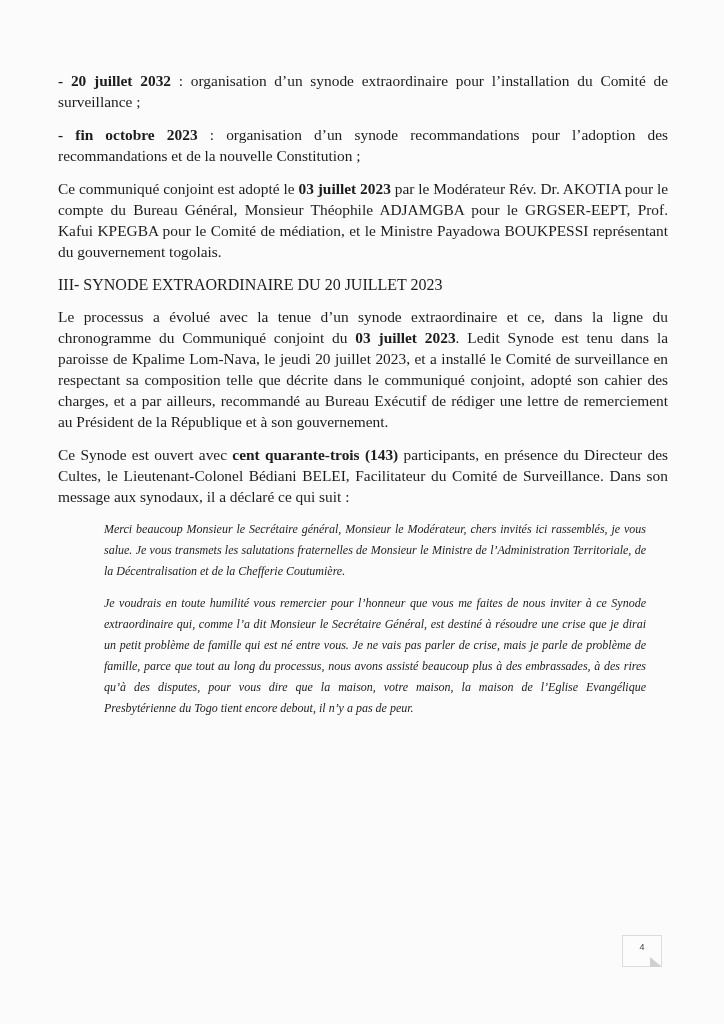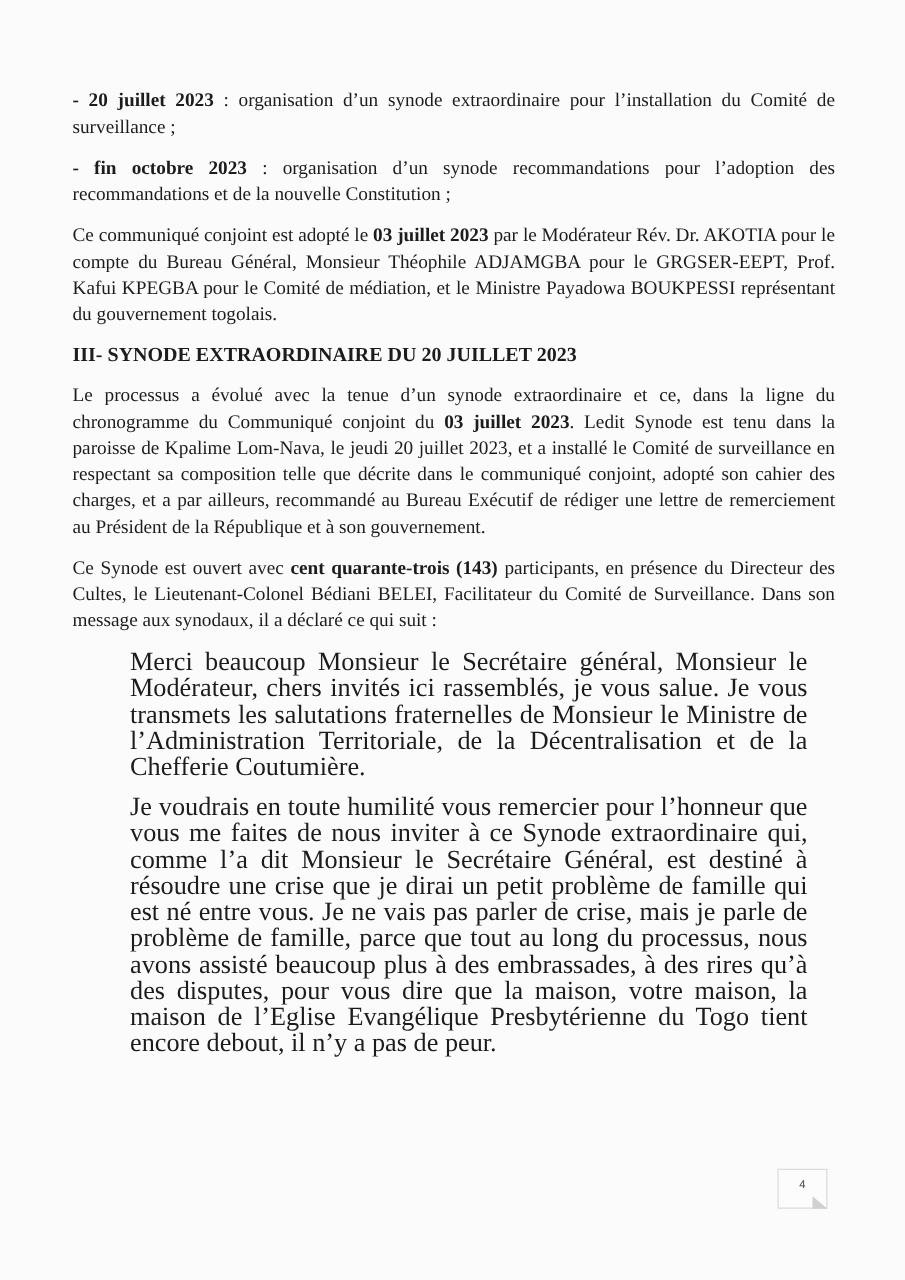--- a/index.html
+++ b/index.html
@@ -2,36 +2,36 @@
 <html><head>
 <meta charset="utf-8">
 <style>
   html, body { margin:0; padding:0; }
   body { width:724px; height:1024px; background:#fafafa; overflow:hidden; position:relative;
          font-family:"Liberation Serif", "DejaVu Serif", serif; color:#1c1c1c; }
   .page { position:absolute; left:0; top:0; width:724px; height:1024px; background:#fbfbfb; }
   .content { position:absolute; left:58px; top:70px; width:610px; font-size:15.4px; line-height:21px; text-align:justify; }
   p { margin:0 0 12px 0; }
   .b { font-weight:bold; }
-  h2 { font-size:16px; font-weight:bold; margin:0 0 11px 0; line-height:21px; }
-  .quote { margin-left:46px; margin-right:22px; font-size:21px; line-height:21px; }
+  h2 { font-size:16px; font-weight:normal; margin:0 0 11px 0; line-height:21px; }
+  .quote { margin-left:46px; margin-right:22px; font-style:italic; font-size:12px; line-height:21px; }
   .quote p { margin-bottom:11px; }
   .pagenum { position:absolute; left:622px; top:935px; width:38px; height:30px; border:1px solid #dcdcdc;
              background:#fcfcfc; font-family:"Liberation Sans", sans-serif; font-size:9px; text-align:center;
              line-height:22px; color:#444; }
   .pagenum .curl { position:absolute; right:-1px; bottom:-1px; width:0; height:0;
              border-left:12px solid #d0d0d0; border-top:10px solid transparent; }
 </style>
 </head>
 <body>
 
 <div class="page">
   <div class="content">
 
-    <p><span class="b">- 20 juillet 2023</span><span> : organisation d’un synode extraordinaire pour l’installation du Comité de surveillance ;</span></p>
+    <p><span class="b">- 20 juillet 2032</span><span> : organisation d’un synode extraordinaire pour l’installation du Comité de surveillance ;</span></p>
     <p><span class="b">- fin octobre 2023</span><span> : organisation d’un synode recommandations pour l’adoption des recommandations et de la nouvelle Constitution ;</span></p>
 
     <p><span>Ce communiqué conjoint est adopté le </span><span class="b">03 juillet 2023</span><span> par le Modérateur Rév. Dr. AKOTIA pour le compte du Bureau Général, Monsieur Théophile ADJAMGBA pour le GRGSER-EEPT, Prof. Kafui KPEGBA pour le Comité de médiation, et le Ministre Payadowa BOUKPESSI représentant du gouvernement togolais.</span></p>
 
     <h2>III- SYNODE EXTRAORDINAIRE DU 20 JUILLET 2023</h2>
     <p><span>Le processus a évolué avec la tenue d’un synode extraordinaire et ce, dans la ligne du chronogramme du Communiqué conjoint du </span><span class="b">03 juillet 2023</span><span>. Ledit Synode est tenu dans la paroisse de Kpalime Lom-Nava, le jeudi 20 juillet 2023, et a installé le Comité de surveillance en respectant sa composition telle que décrite dans le communiqué conjoint, adopté son cahier des charges, et a par ailleurs, recommandé au Bureau Exécutif de rédiger une lettre de remerciement au Président de la République et à son gouvernement.</span></p>
 
     <p><span>Ce Synode est ouvert avec </span><span class="b">cent quarante-trois (143)</span><span> participants, en présence du Directeur des Cultes, le Lieutenant-Colonel Bédiani BELEI, Facilitateur du Comité de Surveillance. Dans son message aux synodaux, il a déclaré ce qui suit :</span></p>
 
     <div class="quote">

